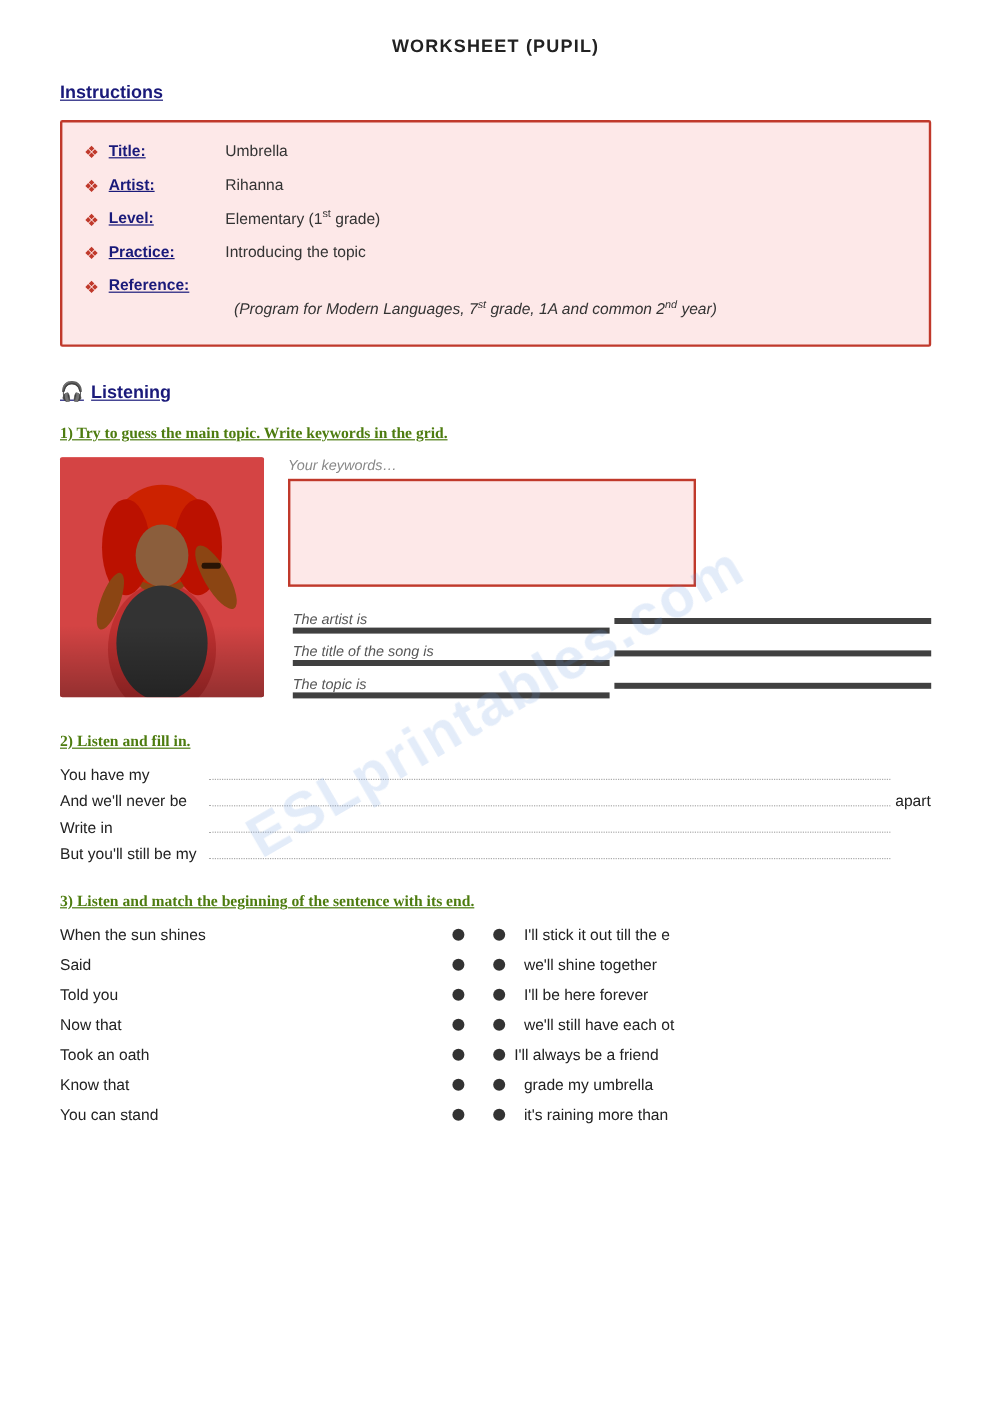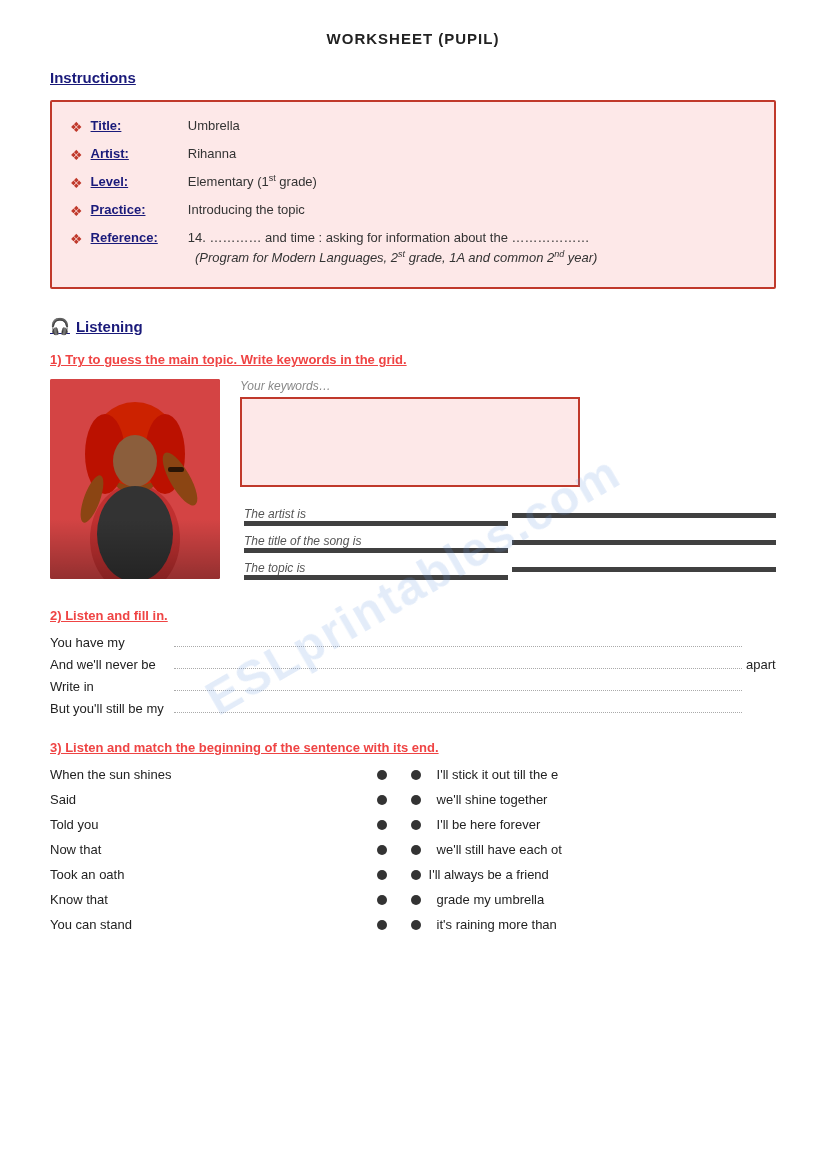--- a/index.html
+++ b/index.html
@@ -72,21 +72,22 @@
       gap: 6px;
     }
     .headphone-icon {
       font-size: 16px;
     }
     .sub-heading {
       font-size: 13px;
       font-weight: bold;
       text-decoration: underline;
       margin-bottom: 12px;
-      color: #ef4444;
+      color: #4d7c0f;
+      font-family: Liberation Serif, serif;
     }
     .keywords-label {
       font-style: italic;
       color: #888;
       font-size: 12px;
       margin-bottom: 4px;
     }
     .keywords-box {
       border: 2px solid #c0392b;
       background: #fde8e8;
@@ -241,22 +242,22 @@
   </div>
   <div class="info-row">
     <span class="bullet">❖</span>
     <span class="info-label">Practice:</span>
     <span class="info-value">&nbsp;&nbsp;<span>Introducing the topic</span></span>
   </div>
   <div class="info-row">
     <span class="bullet">❖</span>
     <span class="info-label">Reference:</span>
     <span class="info-value">
-      &nbsp;&nbsp;<span>14. ………… and time : asking for information about the ………………</span><br>
-      &nbsp;&nbsp;&nbsp;&nbsp;<em><span>(Program for Modern Languages, 2</span><sup>st</sup><span> grade, 1A and common 2</span><sup>nd</sup><span> year)</span></em>
+      &nbsp;&nbsp;<br>
+      &nbsp;&nbsp;&nbsp;&nbsp;<em><span>(Program for Modern Languages, 7</span><sup>st</sup><span> grade, 1A and common 2</span><sup>nd</sup><span> year)</span></em>
     </span>
   </div>
 </div>
 
 <div class="section-heading">
   <span class="headphone-icon">🎧</span>
   <span>Listening</span>
 </div>
 
 <div class="sub-heading">1) Try to guess the main topic. Write keywords in the grid.</div>

